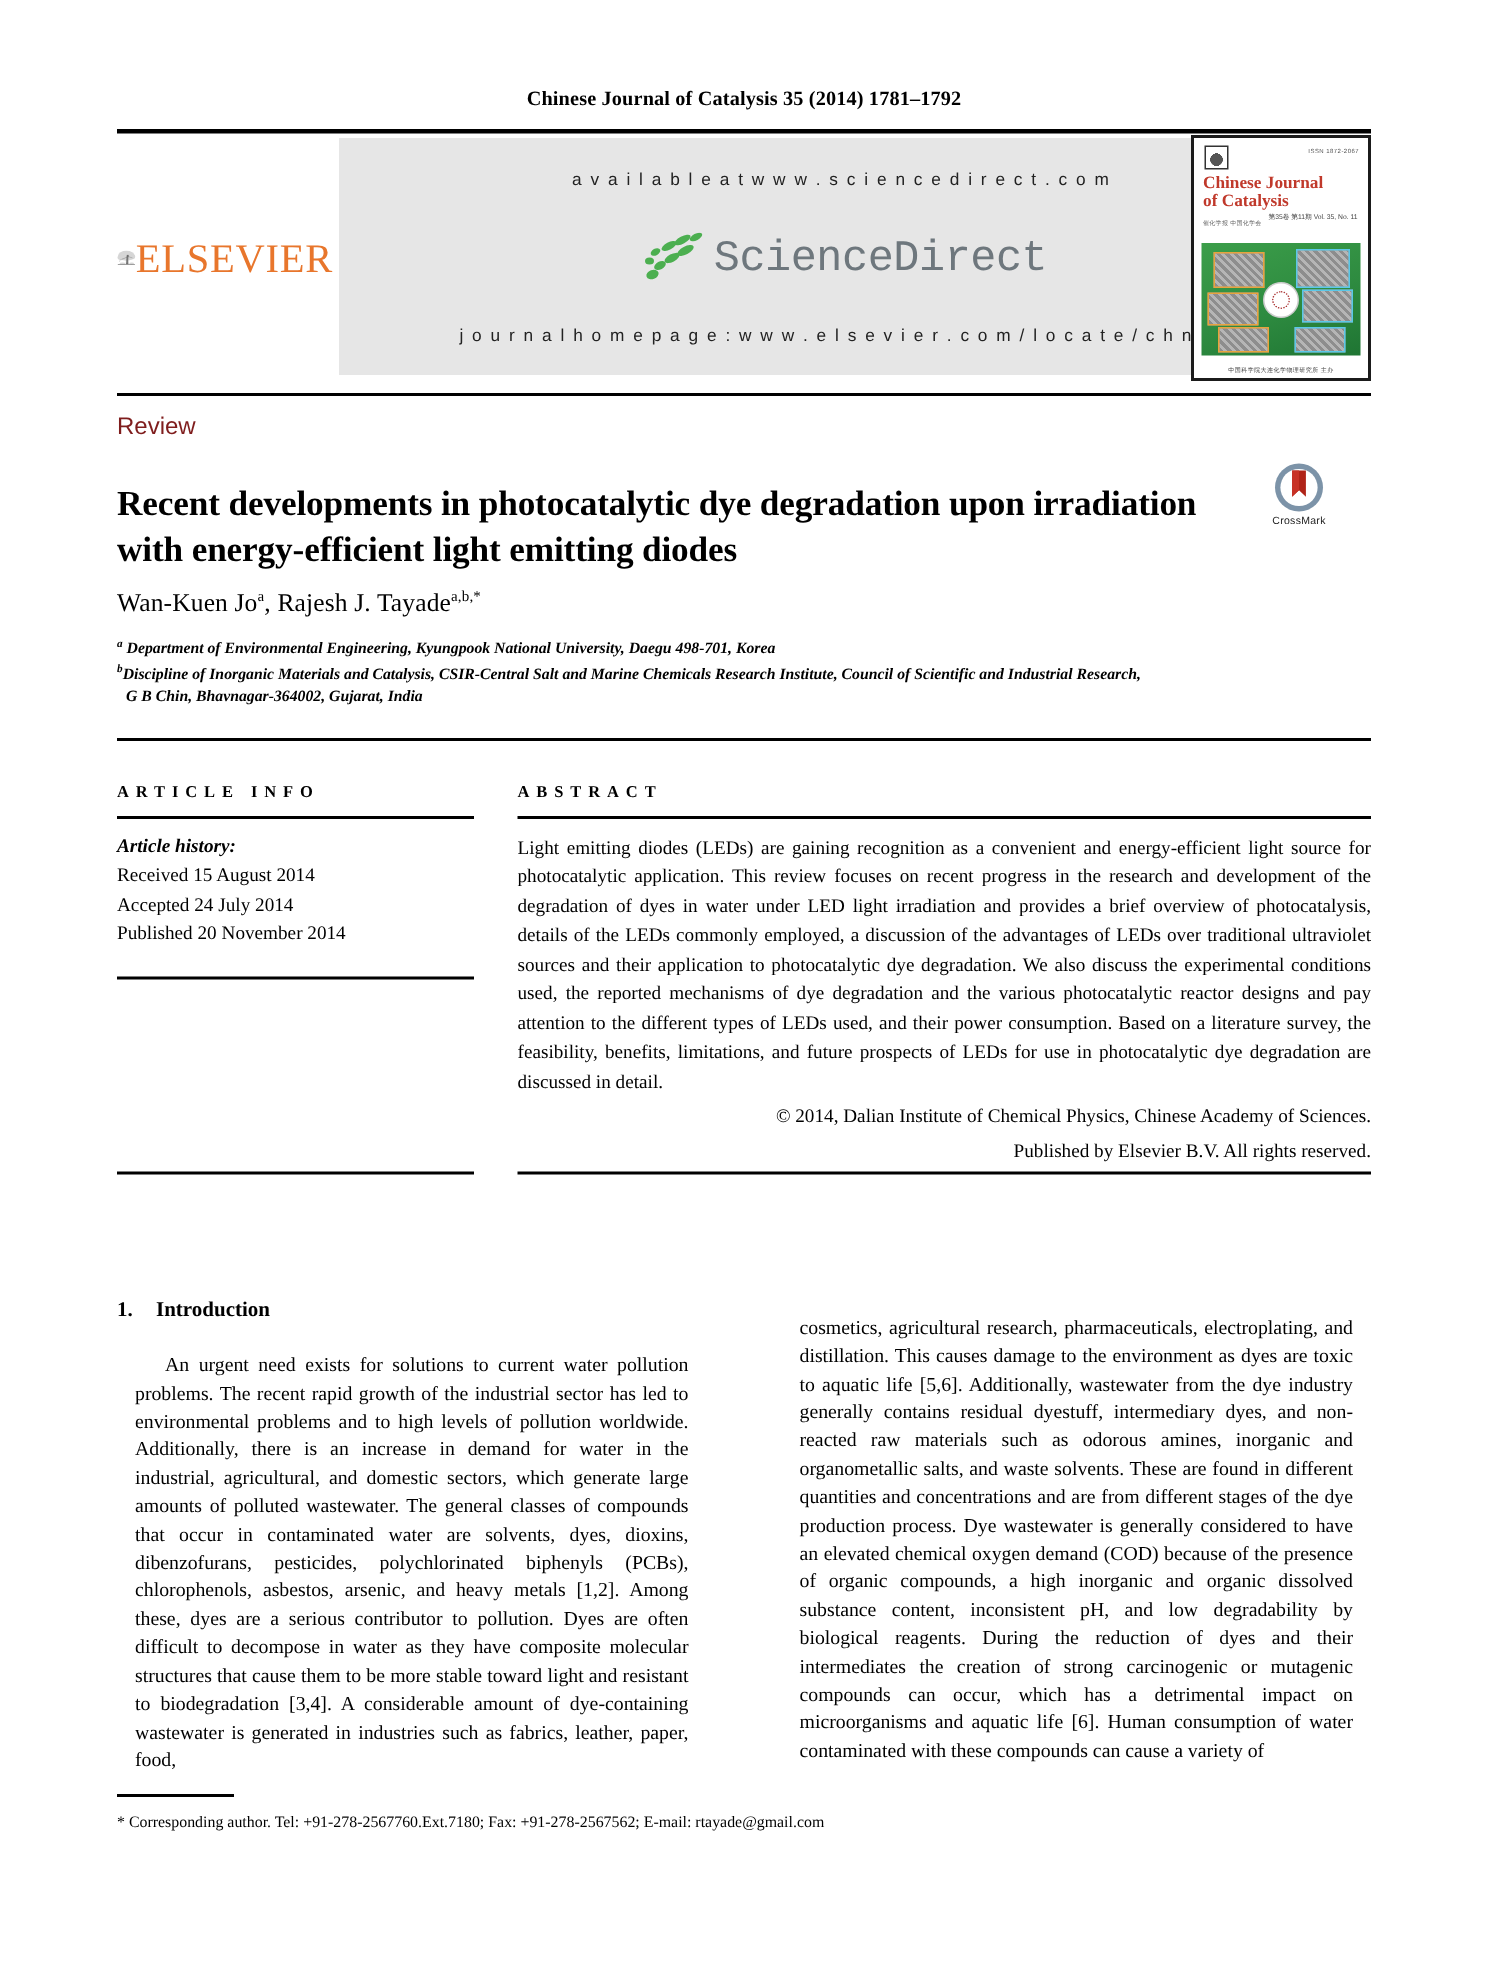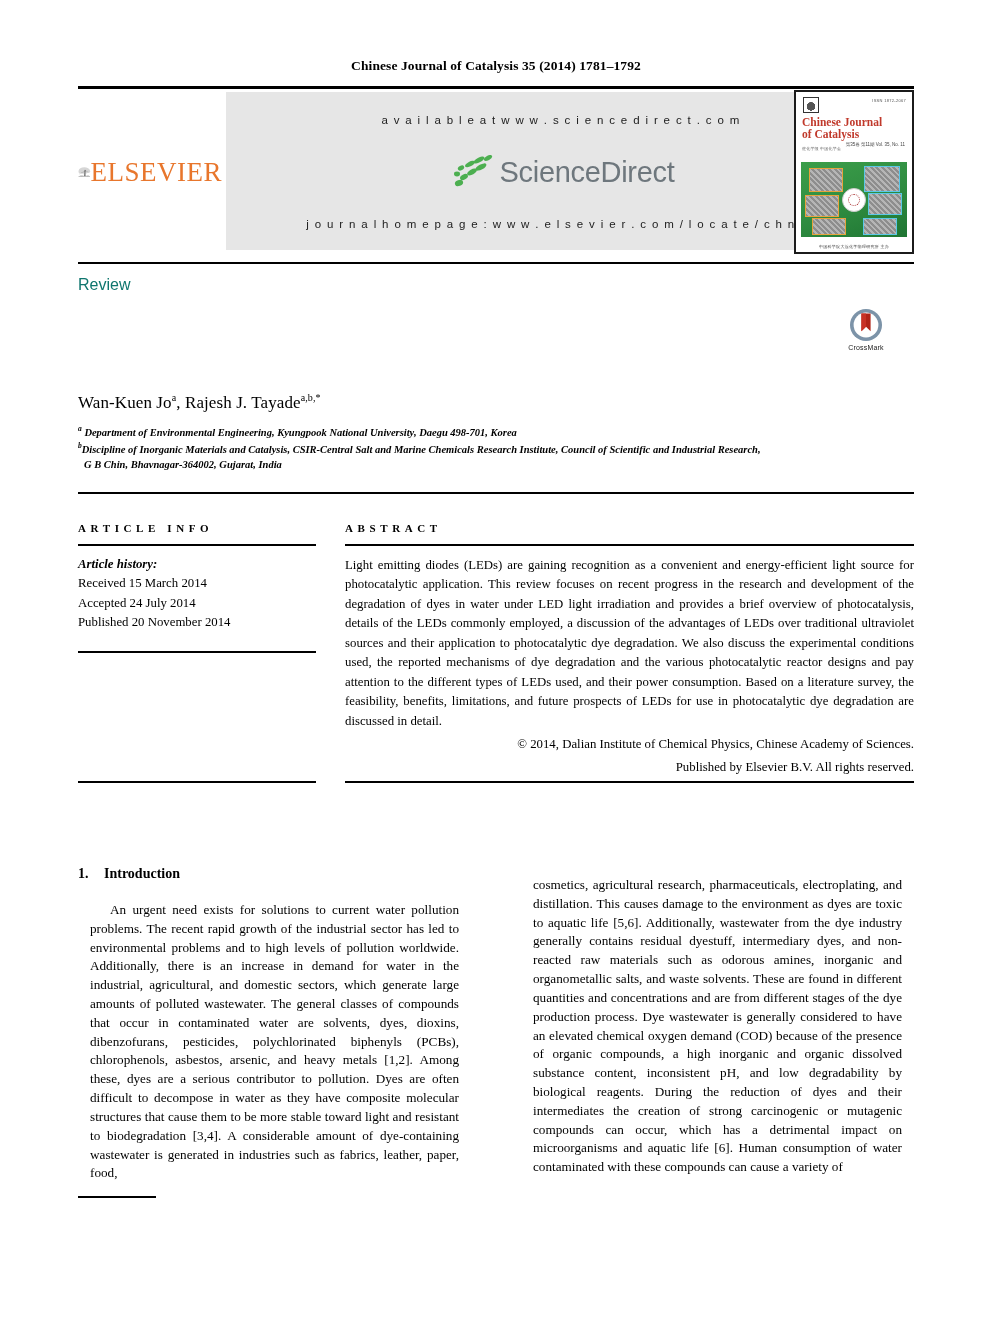--- a/index.html
+++ b/index.html
@@ -65,21 +65,21 @@
   .sd-avail, .sd-home {
     font-family: "Liberation Sans", sans-serif;
     font-size: 11.5px;
     color: #222;
     letter-spacing: 1.35px;
     white-space: nowrap;
   }
   .sd-logo-row { display: flex; align-items: center; gap: 6px; }
   .sd-leaves { width: 46px; height: 34px; }
   .sd-word {
-    font-family: Liberation Sans, sans-serif;
+    font-family: Liberation Mono, monospace;
     font-size: 29px;
     color: #6E777D;
     letter-spacing: -0.3px;
   }
 
   .cover {
     position: absolute;
     right: 0; top: 0; width: 120px; height: 164px;
     border: 2px solid #1b1b1b;
     background: #fff;
@@ -139,21 +139,21 @@
 
   
   .rule-under-header {
     position: absolute; left: 78px; top: 262px; width: 836px; height: 2px; background: #000;
   }
 
   
   .article-type {
     position: absolute; left: 78px; top: 276px;
     font-family: "Liberation Sans", sans-serif;
-    font-size: 16px; color: #0f766e; font-weight: normal;
+    font-size: 16px; color: #7f1d1d; font-weight: normal;
   }
   .title {
     position: absolute; left: 78px; top: 305px; width: 740px;
     font-family: "Liberation Serif", serif;
     font-size: 23.5px; font-weight: bold; line-height: 1.32;
     letter-spacing: -.1px;
   }
   .crossmark {
     position: absolute; left: 840px; top: 308px; width: 52px; text-align: center;
   }
@@ -329,20 +329,21 @@
         <div class="cover-center"></div>
       </div>
       <div class="cover-foot">中国科学院大连化学物理研究所 主办</div>
     </div>
   </div>
 
   <div class="rule-under-header"></div>
 
   <div class="article-type">Review</div>
 
+  <h1 class="title">Recent developments in photocatalytic dye degradation upon irradiation with energy-efficient light emitting diodes</h1>
 
   <div class="crossmark">
     <svg width="34" height="34" viewBox="0 0 34 34">
       <circle cx="17" cy="17" r="16" fill="#7C93A8"></circle>
       <circle cx="17" cy="17" r="12.4" fill="#ffffff"></circle>
       <path d="M12.4 5.6 h9.2 v17.6 l-4.6 -4.4 l-4.6 4.4 Z" fill="#B02418"></path>
       <path d="M12.4 5.6 h4.6 v13.2 l-4.6 4.4 Z" fill="#C83226"></path>
     </svg>
     <div class="crossmark-label">CrossMark</div>
   </div>
@@ -361,21 +362,21 @@
     <span>G B Chin, Bhavnagar-364002, Gujarat, India</span>
   </div>
 
   <div class="rule-above-info"></div>
 
   <div class="col-info">
     <div class="sect-label">ARTICLE INFO</div>
     <div class="hr-thin"></div>
     <div class="info-group">
       <div class="ital">Article history:</div>
-      <div>Received 15 March 2014</div>
+      <div>Received 15 August 2014</div>
       <div>Accepted 24 July 2014</div>
       <div>Published 20 November 2014</div>
     </div>
     <div class="info-sep"></div>
   </div>
 
   <div class="col-abs">
     <div class="sect-label">ABSTRACT</div>
     <div class="hr-thin"></div>
     <div class="abs-body">Light emitting diodes (LEDs) are gaining recognition as a convenient and energy-efficient light source for photocatalytic application. This review focuses on recent progress in the research and development of the degradation of dyes in water under LED light irradiation and provides a brief overview of photocatalysis, details of the LEDs commonly employed, a discussion of the advantages of LEDs over traditional ultraviolet sources and their application to photocatalytic dye degradation. We also discuss the experimental conditions used, the reported mechanisms of dye degradation and the various photocatalytic reactor designs and pay attention to the different types of LEDs used, and their power consumption. Based on a literature survey, the feasibility, benefits, limitations, and future prospects of LEDs for use in photocatalytic dye degradation are discussed in detail.</div>
@@ -391,14 +392,15 @@
       <span class="num">1.</span><span>Introduction</span>
     </div>
     <p>An urgent need exists for solutions to current water pollution problems. The recent rapid growth of the industrial sector has led to environmental problems and to high levels of pollution worldwide. Additionally, there is an increase in demand for water in the industrial, agricultural, and domestic sectors, which generate large amounts of polluted wastewater. The general classes of compounds that occur in contaminated water are solvents, dyes, dioxins, dibenzofurans, pesticides, polychlorinated biphenyls (PCBs), chlorophenols, asbestos, arsenic, and heavy metals [1,2]. Among these, dyes are a serious contributor to pollution. Dyes are often difficult to decompose in water as they have composite molecular structures that cause them to be more stable toward light and resistant to biodegradation [3,4]. A considerable amount of dye-containing wastewater is generated in industries such as fabrics, leather, paper, food,</p>
   </div>
 
   <div class="body-col body-right">
     <p class="noindent">cosmetics, agricultural research, pharmaceuticals, electroplating, and distillation. This causes damage to the environment as dyes are toxic to aquatic life [5,6]. Additionally, wastewater from the dye industry generally contains residual dyestuff, intermediary dyes, and non-reacted raw materials such as odorous amines, inorganic and organometallic salts, and waste solvents. These are found in different quantities and concentrations and are from different stages of the dye production process. Dye wastewater is generally considered to have an elevated chemical oxygen demand (COD) because of the presence of organic compounds, a high inorganic and organic dissolved substance content, inconsistent pH, and low degradability by biological reagents. During the reduction of dyes and their intermediates the creation of strong carcinogenic or mutagenic compounds can occur, which has a detrimental impact on microorganisms and aquatic life [6]. Human consumption of water contaminated with these compounds can cause a variety of</p>
   </div>
 
   <div class="foot-rule"></div>
+  <div class="foot-note">* Corresponding author. Tel: +91-278-2567760.Ext.7180; Fax: +91-278-2567562; E-mail: rtayade@gmail.com</div>
 
 </div>
 
 </body></html>

